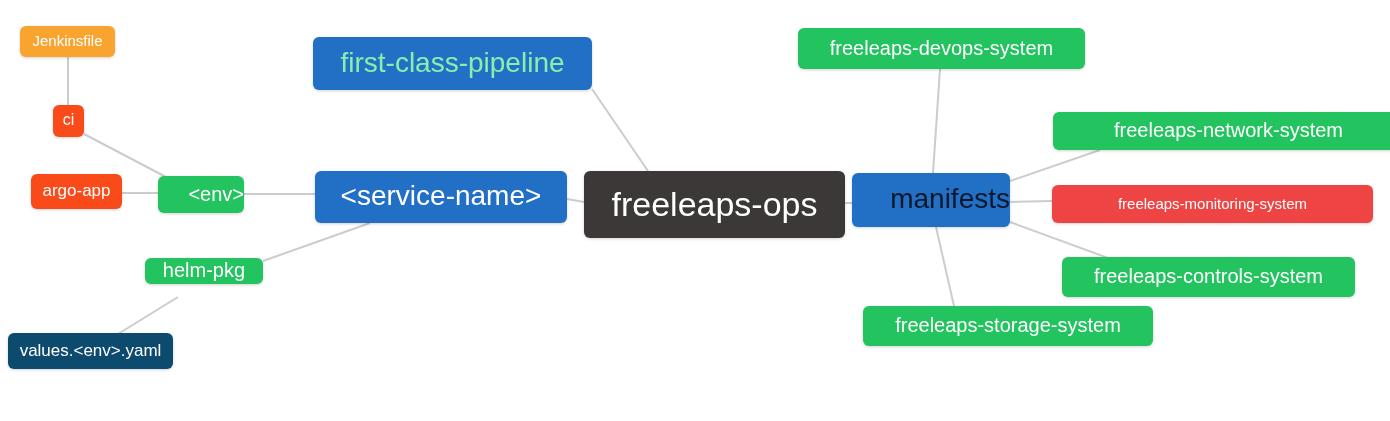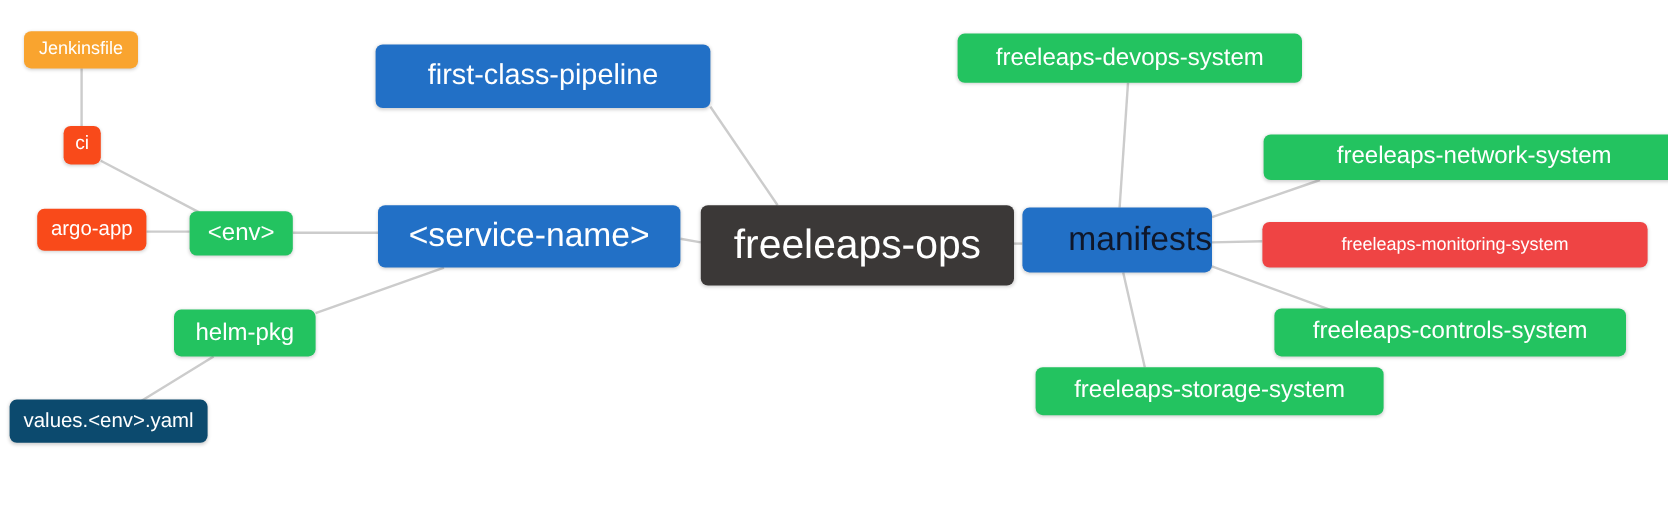--- a/index.html
+++ b/index.html
@@ -67,30 +67,30 @@
   <div id="node-layer">
       <div class="node" style="left: 20px; top: 26px; width: 95px; height: 31px; font-size: 15px; background: rgb(249, 164, 47); color: rgb(255, 255, 255);">
         <span>Jenkinsfile</span>
       </div>
       <div class="node" style="left: 53px; top: 105px; width: 31px; height: 32px; font-size: 16px; background: rgb(249, 74, 26); color: rgb(255, 255, 255);">
         <span>ci</span>
       </div>
       <div class="node" style="left: 31px; top: 174px; width: 91px; height: 35px; font-size: 17px; background: rgb(249, 74, 26); color: rgb(255, 255, 255);">
         <span>argo-app</span>
       </div>
-      <div class="node" style="left: 158px; top: 176px; width: 86px; height: 37px; font-size: 20px; background: rgb(35, 195, 96); color: rgb(255, 255, 255);">
+      <div class="node" style="left: 158px; top: 176px; width: 86px; height: 37px; font-size: 20px; background: rgb(35, 195, 96); color: rgb(255, 255, 255); justify-content: flex-end;">
         <span>&lt;env&gt;</span>
       </div>
-      <div class="node" style="left: 145px; top: 258px; width: 118px; height: 39px; font-size: 20px; background: rgb(35, 195, 96); color: rgb(255, 255, 255);">
+      <div class="node" style="left: 145px; top: 258px; width: 118px; height: 26px; font-size: 20px; background: rgb(35, 195, 96); color: rgb(255, 255, 255);">
         <span>helm-pkg</span>
       </div>
       <div class="node" style="left: 8px; top: 333px; width: 165px; height: 36px; font-size: 17px; background: #0c4a6e; color: rgb(255, 255, 255);">
         <span>values.&lt;env&gt;.yaml</span>
       </div>
-      <div class="node" style="left: 313px; top: 37px; width: 279px; height: 53px; font-size: 24px; background: rgb(34, 112, 198); color: #ffffff;">
+      <div class="node" style="left: 313px; top: 37px; width: 279px; height: 53px; font-size: 28px; background: rgb(34, 112, 198); color: #86efac;">
         <span>first-class-pipeline</span>
       </div>
       <div class="node" style="left: 315px; top: 171px; width: 252px; height: 52px; font-size: 28px; background: rgb(34, 112, 198); color: rgb(255, 255, 255);">
         <span>&lt;service-name&gt;</span>
       </div>
       <div class="node" style="left: 584px; top: 171px; width: 261px; height: 67px; font-size: 34px; background: rgb(59, 56, 55); color: rgb(255, 255, 255);">
         <span>freeleaps-ops</span>
       </div>
       <div class="node" style="left: 852px; top: 173px; width: 158px; height: 54px; font-size: 28px; background: rgb(34, 112, 198); color: #0f172a; justify-content: flex-end;">
         <span>manifests</span>

